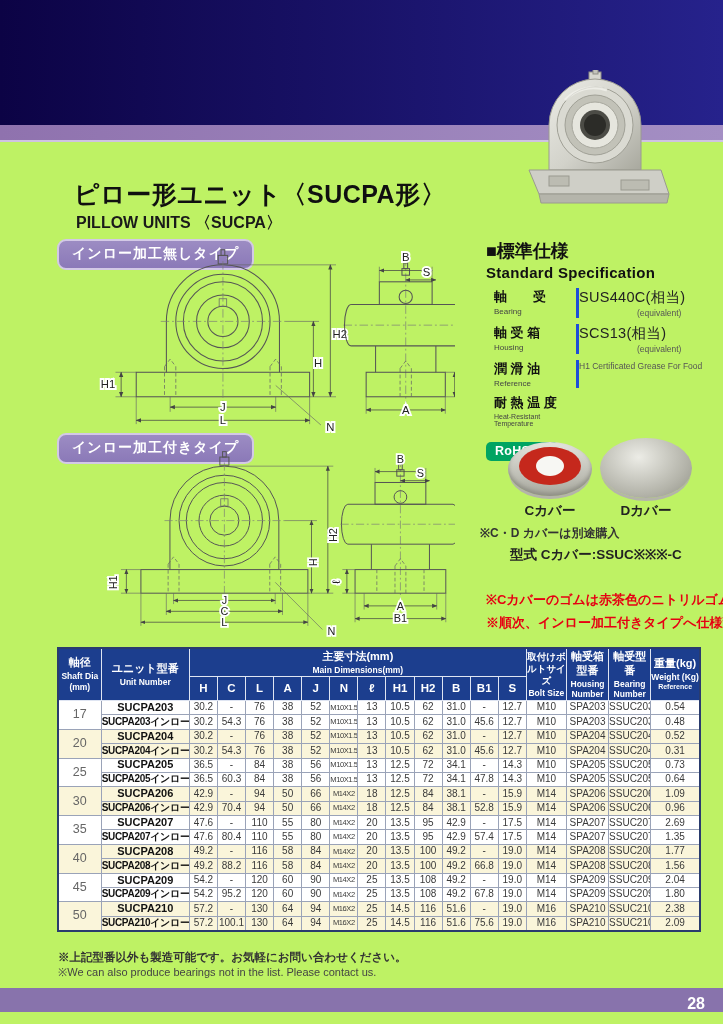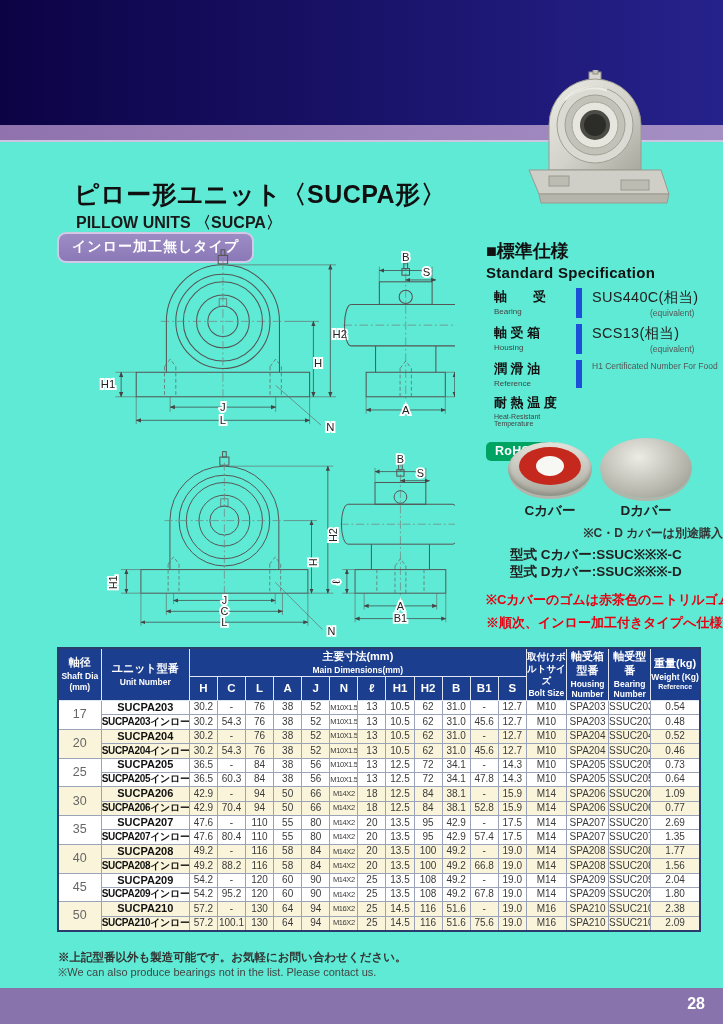--- a/index.html
+++ b/index.html
@@ -1,20 +1,20 @@
 <!DOCTYPE html>
 <html style="--navy-left: #0c0345; --navy-right: #26228c; --stripe-left: #8f72ae; --stripe-right: #a48fc4; --label-purple: #8b79b8; --label-border: #d3c9e6; --header-blue: #1c3e8e; --row-cream: #faf5da; --warning-red: #e60012; --rohs-green: #00a462; --footer-purple: #8873ac;"><head>
 <meta charset="utf-8">
 <style>
   * { margin:0; padding:0; box-sizing:border-box; }
   html,body { background:#e8e8e8; }
   body { font-family:"Liberation Sans", sans-serif; }
   .page {
     position:relative; width:723px; height:1024px; margin:0 auto;
-    background:#5eead4; overflow:hidden;
+    background:#bef264; overflow:hidden;
   }
   
   .top-band {
     position:absolute; left:0; top:0; width:723px; height:125px;
     background:linear-gradient(90deg, var(--navy-left,#0c0345), var(--navy-right,#26228c));
   }
   .top-stripe {
     position:absolute; left:0; top:125px; width:723px; height:17px;
     background:linear-gradient(90deg, var(--stripe-left,#8f72ae), var(--stripe-right,#a48fc4));
     border-bottom:2px solid #cfc3e2;
@@ -27,21 +27,21 @@
   }
   .title-en {
     position:absolute; left:76px; top:213px; font-size:16px; font-weight:600; color:#1a1a1a;
   }
   .type-badge {
     position:absolute; left:57px; padding:4px 13px 5px;
     background:linear-gradient(180deg,#9c8cc3, var(--label-purple,#8b79b8));
     border:2px solid var(--label-border,#d3c9e6); border-radius:9px;
     color:#ffffff; font-size:14px; font-weight:bold; letter-spacing:1px;
   }
-  .badge1 { top:232px; }
+  .badge1 { top:239px; }
   .badge2 { top:433px; }
   .drawing1 { position:absolute; left:70px; top:246px; }
   .drawing2 { position:absolute; left:70px; top:448px; }
   svg .ol { fill:none; stroke:#555; stroke-width:1.1; }
   svg .thin { fill:none; stroke:#666; stroke-width:0.8; }
   svg .dash { fill:none; stroke:#666; stroke-width:0.8; stroke-dasharray:4 2.5; }
   svg .cline { fill:none; stroke:#777; stroke-width:0.7; stroke-dasharray:9 3 2 3; }
   svg .ext { stroke:#666; stroke-width:0.7; }
   svg .dim { stroke:#444; stroke-width:0.8; fill:none; }
   svg .lbl {
@@ -51,21 +51,21 @@
   
   .spec { position:absolute; left:486px; top:239px; width:232px; color:#111; }
   .spec-h-jp { font-size:18px; font-weight:bold; }
   .spec-h-en { font-size:15px; font-weight:bold; margin-top:1px; letter-spacing:0.3px; }
   .spec-rows { margin-top:7px;margin-left:8px; }
   .spec-row { display:flex; margin-bottom:6px; }
   .spec-l { width:82px; flex:none; }
   .spec-l .jp { font-size:13px; font-weight:bold; white-space:nowrap; }
   .spec-l .en { font-size:8px; color:#444; margin-top:1px; }
   .spec-l .en.tiny { font-size:7px; }
-  .spec-v { border-left:6px solid #1d4ed8; padding-left:10px; flex:1; }
+  .spec-v { border-left:3px solid #1d4ed8; flex:1; }
   .spec-v .val { font-size:14.5px; color:#222; letter-spacing:0.3px; }
   .spec-v .sub { font-size:8.5px; color:#555; margin-top:1px; }
   .spec-v .sub.indent { padding-left:58px; }
   .rohs-badge {
     display:inline-block; margin-top:9px;
     background:var(--rohs-green,#00a462); color:#fff; font-size:12.5px; font-weight:bold;
     padding:2px 9px 3px; border-radius:5px; letter-spacing:0.3px;
   }
   
   .covers { position:absolute; left:480px; top:432px; width:243px; height:160px; }
@@ -84,21 +84,21 @@
     background:#f7f7f3; border-radius:50%;
   }
   .cover-d {
     left:120px; top:6px; width:92px; height:60px;
     background:radial-gradient(ellipse at 42% 32%, #ecece6, #b3b3a9 65%, #8f8f86);
     box-shadow:0 4px 0 -1px #b4b4aa;
   }
   .cover-label { position:absolute; top:70px; font-size:13.5px; font-weight:bold; color:#222; width:90px; text-align:center; }
   .cover-label.c { left:25px; }
   .cover-label.d { left:121px; }
-  .cover-note { position:absolute; left:0; top:92px; width:243px; text-align:right; font-size:12px; font-weight:bold; color:#333; }
+  .cover-note { position:absolute; left:0; top:92px; width:243px; text-align:left; font-size:12px; font-weight:bold; color:#333; }
   .cover-model { position:absolute; left:30px; font-size:13.5px; font-weight:bold; color:#222; white-space:nowrap; }
   .model1 { top:113px; } .model2 { top:130px; }
   .warning { position:absolute; left:486px; font-size:13px; font-weight:bold; color:var(--warning-red,#e60012); white-space:nowrap; }
   .warn1 { top:590px; } .warn2 { top:614px; }
   
   .dim-table {
     position:absolute; left:57px; top:647px; width:644px;
     border-collapse:collapse; table-layout:fixed;
     border:2px solid #2a3c6e;
   }
@@ -117,21 +117,21 @@
   .dim-table tr.alt td { background:var(--row-cream,#faf5da); }
   .dim-table tr.group-start td { border-top:1.6px solid #2a3c6e; }
   .dim-table td.dia { font-size:12.5px; color:#666; }
   .dim-table td.unit { font-size:11px; font-weight:bold; color:#111; }
   .dim-table tr.inro td.unit { font-size:10px; letter-spacing:-0.3px;margin-left:34px; }
   .dim-table td.nval { font-size:7.5px; letter-spacing:-0.4px; }
   
   .footnote-jp { position:absolute; left:58px; top:950px; font-size:11.5px; font-weight:bold; color:#333; }
   .footnote-en { position:absolute; left:58px; top:964px; font-size:11px; color:#444; }
   .footer-band {
-    position:absolute; left:0; top:988px; width:723px; height:36px;
+    position:absolute; left:0; top:988px; width:723px; height:24px;
     background:var(--footer-purple,#8873ac);
   }
   .page-number {
     position:absolute; right:18px; top:7px; color:#fff; font-size:16px; font-weight:bold;
   }
 </style>
 </head>
 <body>
 
 <div class="page">
@@ -160,20 +160,21 @@
     <circle cx="80" cy="55" r="11" fill="#2c2c28"></circle>
     <path d="M50 30 A40 40 0 0 1 92 20" fill="none" stroke="#f4f4ee" stroke-width="3" opacity="0.7"></path>
     <rect x="34" y="106" width="20" height="10" fill="#bcbcb2" stroke="#9a9a90"></rect>
     <rect x="106" y="110" width="28" height="10" fill="#bcbcb2" stroke="#9a9a90"></rect>
   </svg>
 
   <div class="title-jp">ピロー形ユニット〈SUCPA形〉</div>
   <div class="title-en">PILLOW UNITS 〈SUCPA〉</div>
 
   <div class="type-badge badge1">インロー加工無しタイプ</div>
+  <div class="type-badge badge2">インロー加工付きタイプ</div>
 
   <svg class="drawing1" width="385" height="196" viewBox="0 -8 400 208">
     <defs>
       <marker id="ar1" viewBox="0 0 10 10" refX="9" refY="5" markerWidth="7" markerHeight="7" orient="auto-start-reverse">
           <path d="M0 1 L10 5 L0 9 z" fill="#444"></path>
         </marker>
       <pattern id="h1p" width="5" height="5" patternTransform="rotate(45)" patternUnits="userSpaceOnUse">
           <line x1="0" y1="0" x2="0" y2="5" stroke="#888" stroke-width="1"></line>
         </pattern>
     </defs>
@@ -371,21 +372,21 @@
           <div class="val">SCS13(相当)</div>
           <div class="sub indent">(equivalent)</div>
         </div>
       </div>
       <div class="spec-row">
         <div class="spec-l">
           <div class="jp">潤 滑 油</div>
           <div class="en">Reference</div>
         </div>
         <div class="spec-v">
-          <div class="sub">H1 Certificated Number For Food</div>
+          <div class="sub">H1 Certificated Grease For Food</div>
         </div>
       </div>
       <div class="spec-row">
         <div class="spec-l">
           <div class="jp">耐 熱 温 度</div>
           <div class="en tiny">Heat-Resistant Temperature</div>
         </div>
       </div>
     </div>
     <div class="rohs-badge">RoHS 10</div>
@@ -395,21 +396,20 @@
     <div class="cover cover-c">
       <div class="ring">
         <div class="hole"></div>
       </div>
     </div>
     <div class="cover cover-d"></div>
     <div class="cover-label c">Cカバー</div>
     <div class="cover-label d">Dカバー</div>
     <div class="cover-note">※C・D カバーは別途購入</div>
     <div class="cover-model model1">型式 Cカバー:SSUC※※※-C</div>
-    <div class="cover-model model2">型式 Dカバー:SSUC※※※-D</div>
   </div>
   <div class="warning warn1">※Cカバーのゴムは赤茶色のニトリルゴム製</div>
   <div class="warning warn2">※順次、インロー加工付きタイプへ仕様変更</div>
 
   <table class="dim-table">
     <colgroup>
       <col style="width:43px">
         <col style="width:88px">
       <col span="12" style="width:28px">
       <col style="width:40px">
@@ -535,21 +535,21 @@
           <td class="nval">M10X1.5</td>
           <td>13</td>
           <td>10.5</td>
           <td>62</td>
           <td>31.0</td>
           <td>45.6</td>
           <td>12.7</td>
           <td>M10</td>
           <td>SPA204</td>
           <td>SSUC204</td>
-          <td>0.46</td>
+          <td>0.31</td>
         </tr>
         <tr class="group-start">
           <td rowspan="2" class="dia">25</td>
           <td class="unit">SUCPA205</td>
           <td>36.5</td>
           <td>-</td>
           <td>84</td>
           <td>38</td>
           <td>56</td>
           <td class="nval">M10X1.5</td>
@@ -613,21 +613,21 @@
           <td class="nval">M14X2</td>
           <td>18</td>
           <td>12.5</td>
           <td>84</td>
           <td>38.1</td>
           <td>52.8</td>
           <td>15.9</td>
           <td>M14</td>
           <td>SPA206</td>
           <td>SSUC206</td>
-          <td>0.77</td>
+          <td>0.96</td>
         </tr>
         <tr class="group-start">
           <td rowspan="2" class="dia">35</td>
           <td class="unit">SUCPA207</td>
           <td>47.6</td>
           <td>-</td>
           <td>110</td>
           <td>55</td>
           <td>80</td>
           <td class="nval">M14X2</td>

